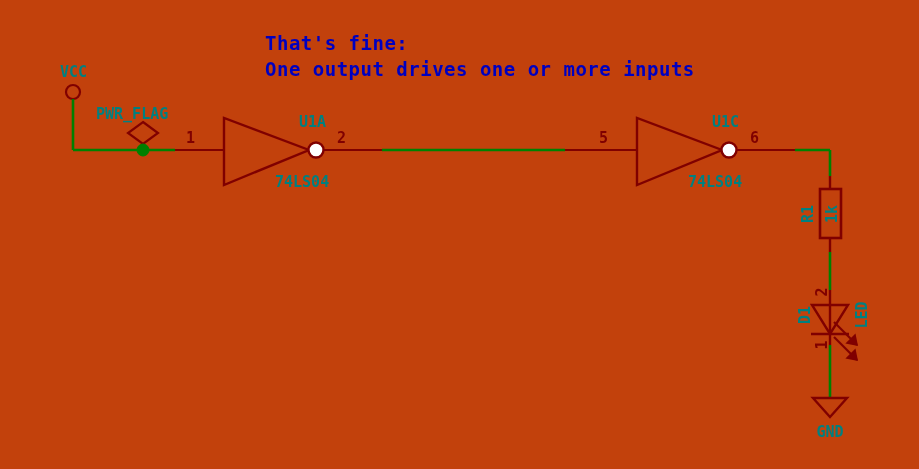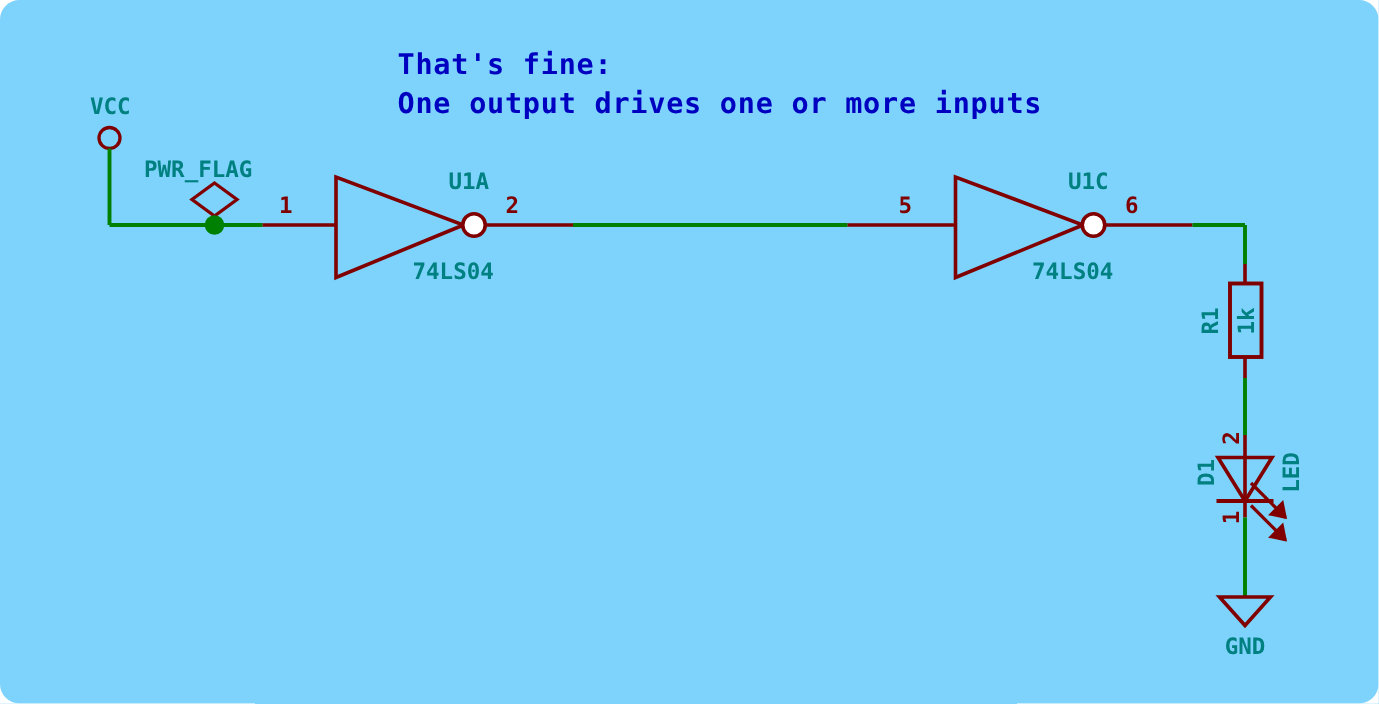--- a/index.html
+++ b/index.html
@@ -7,23 +7,22 @@
     padding: 0;
     background: #ffffff;
   }
   body {
     font-family: "DejaVu Sans Mono", monospace;
   }
   #schematic-root {
     position: relative;
     width: 919px;
     height: 469px;
-    background: #7dd3fc;
+    background: #c2410c;
     overflow: hidden;
-    border-radius: 13px;
   }
   svg.sheet {
     position: absolute;
     left: 0;
     top: 0;
     width: 919px;
     height: 469px;
     display: block;
   }
   text {

